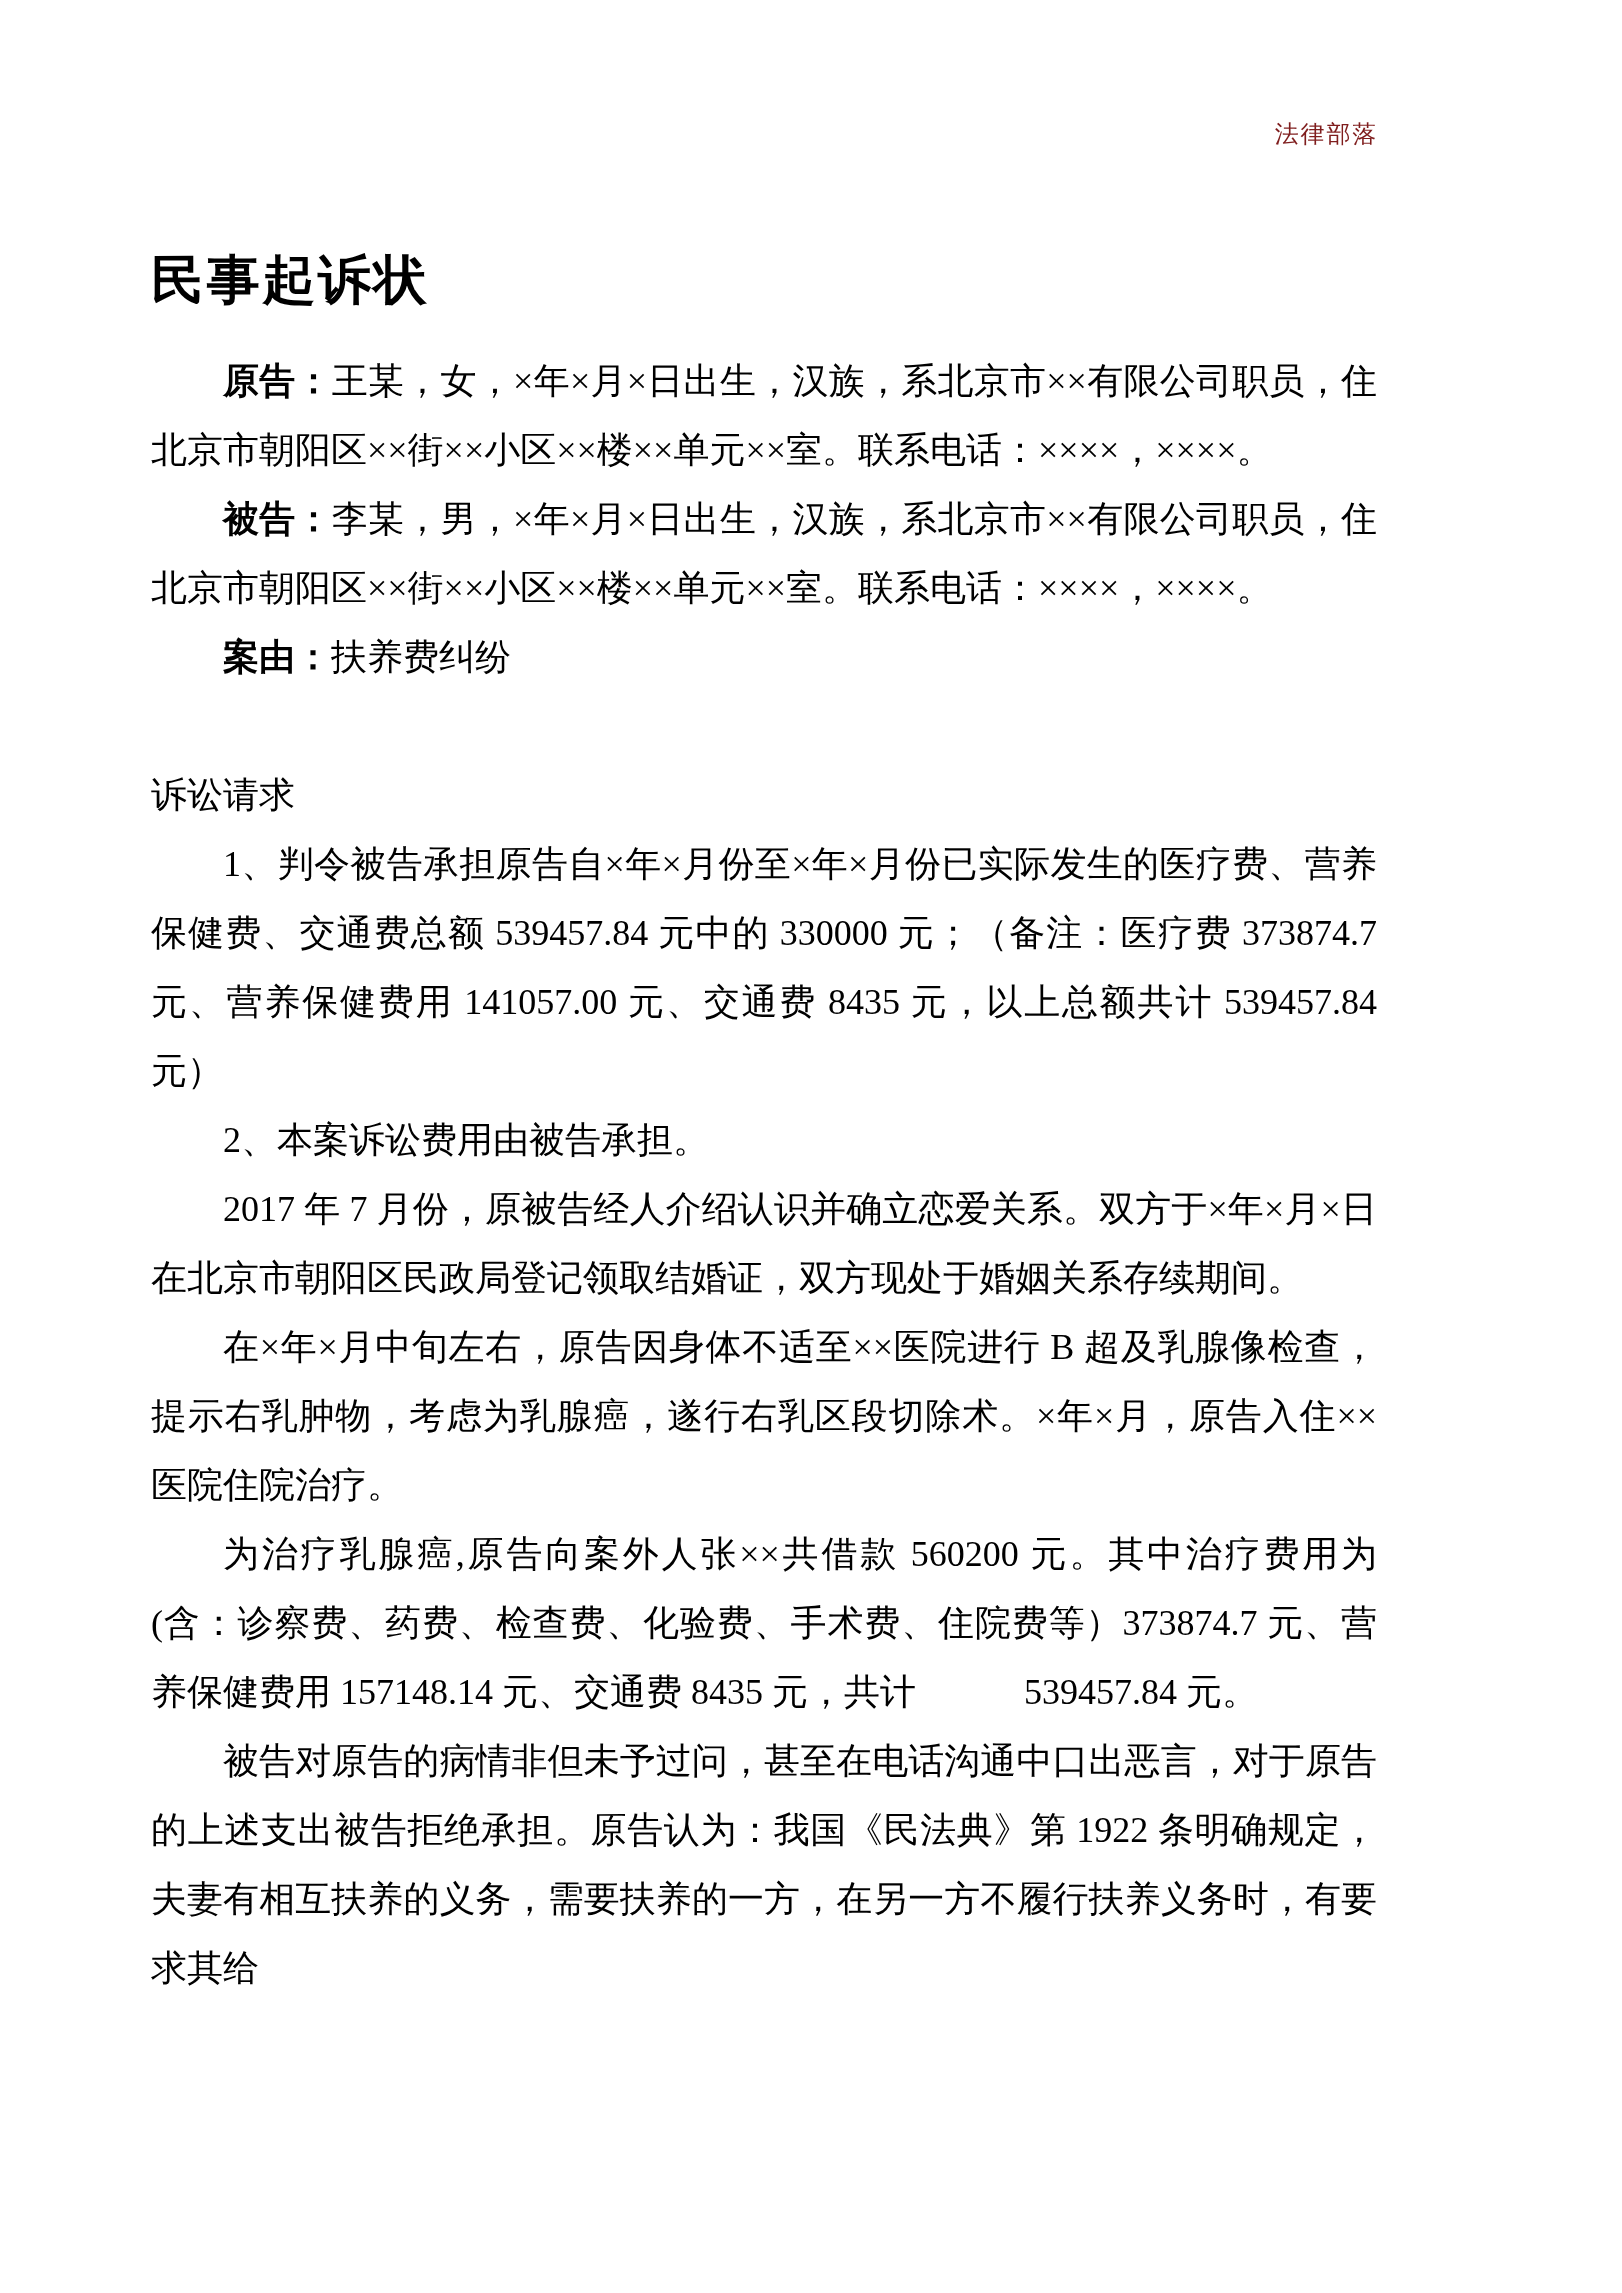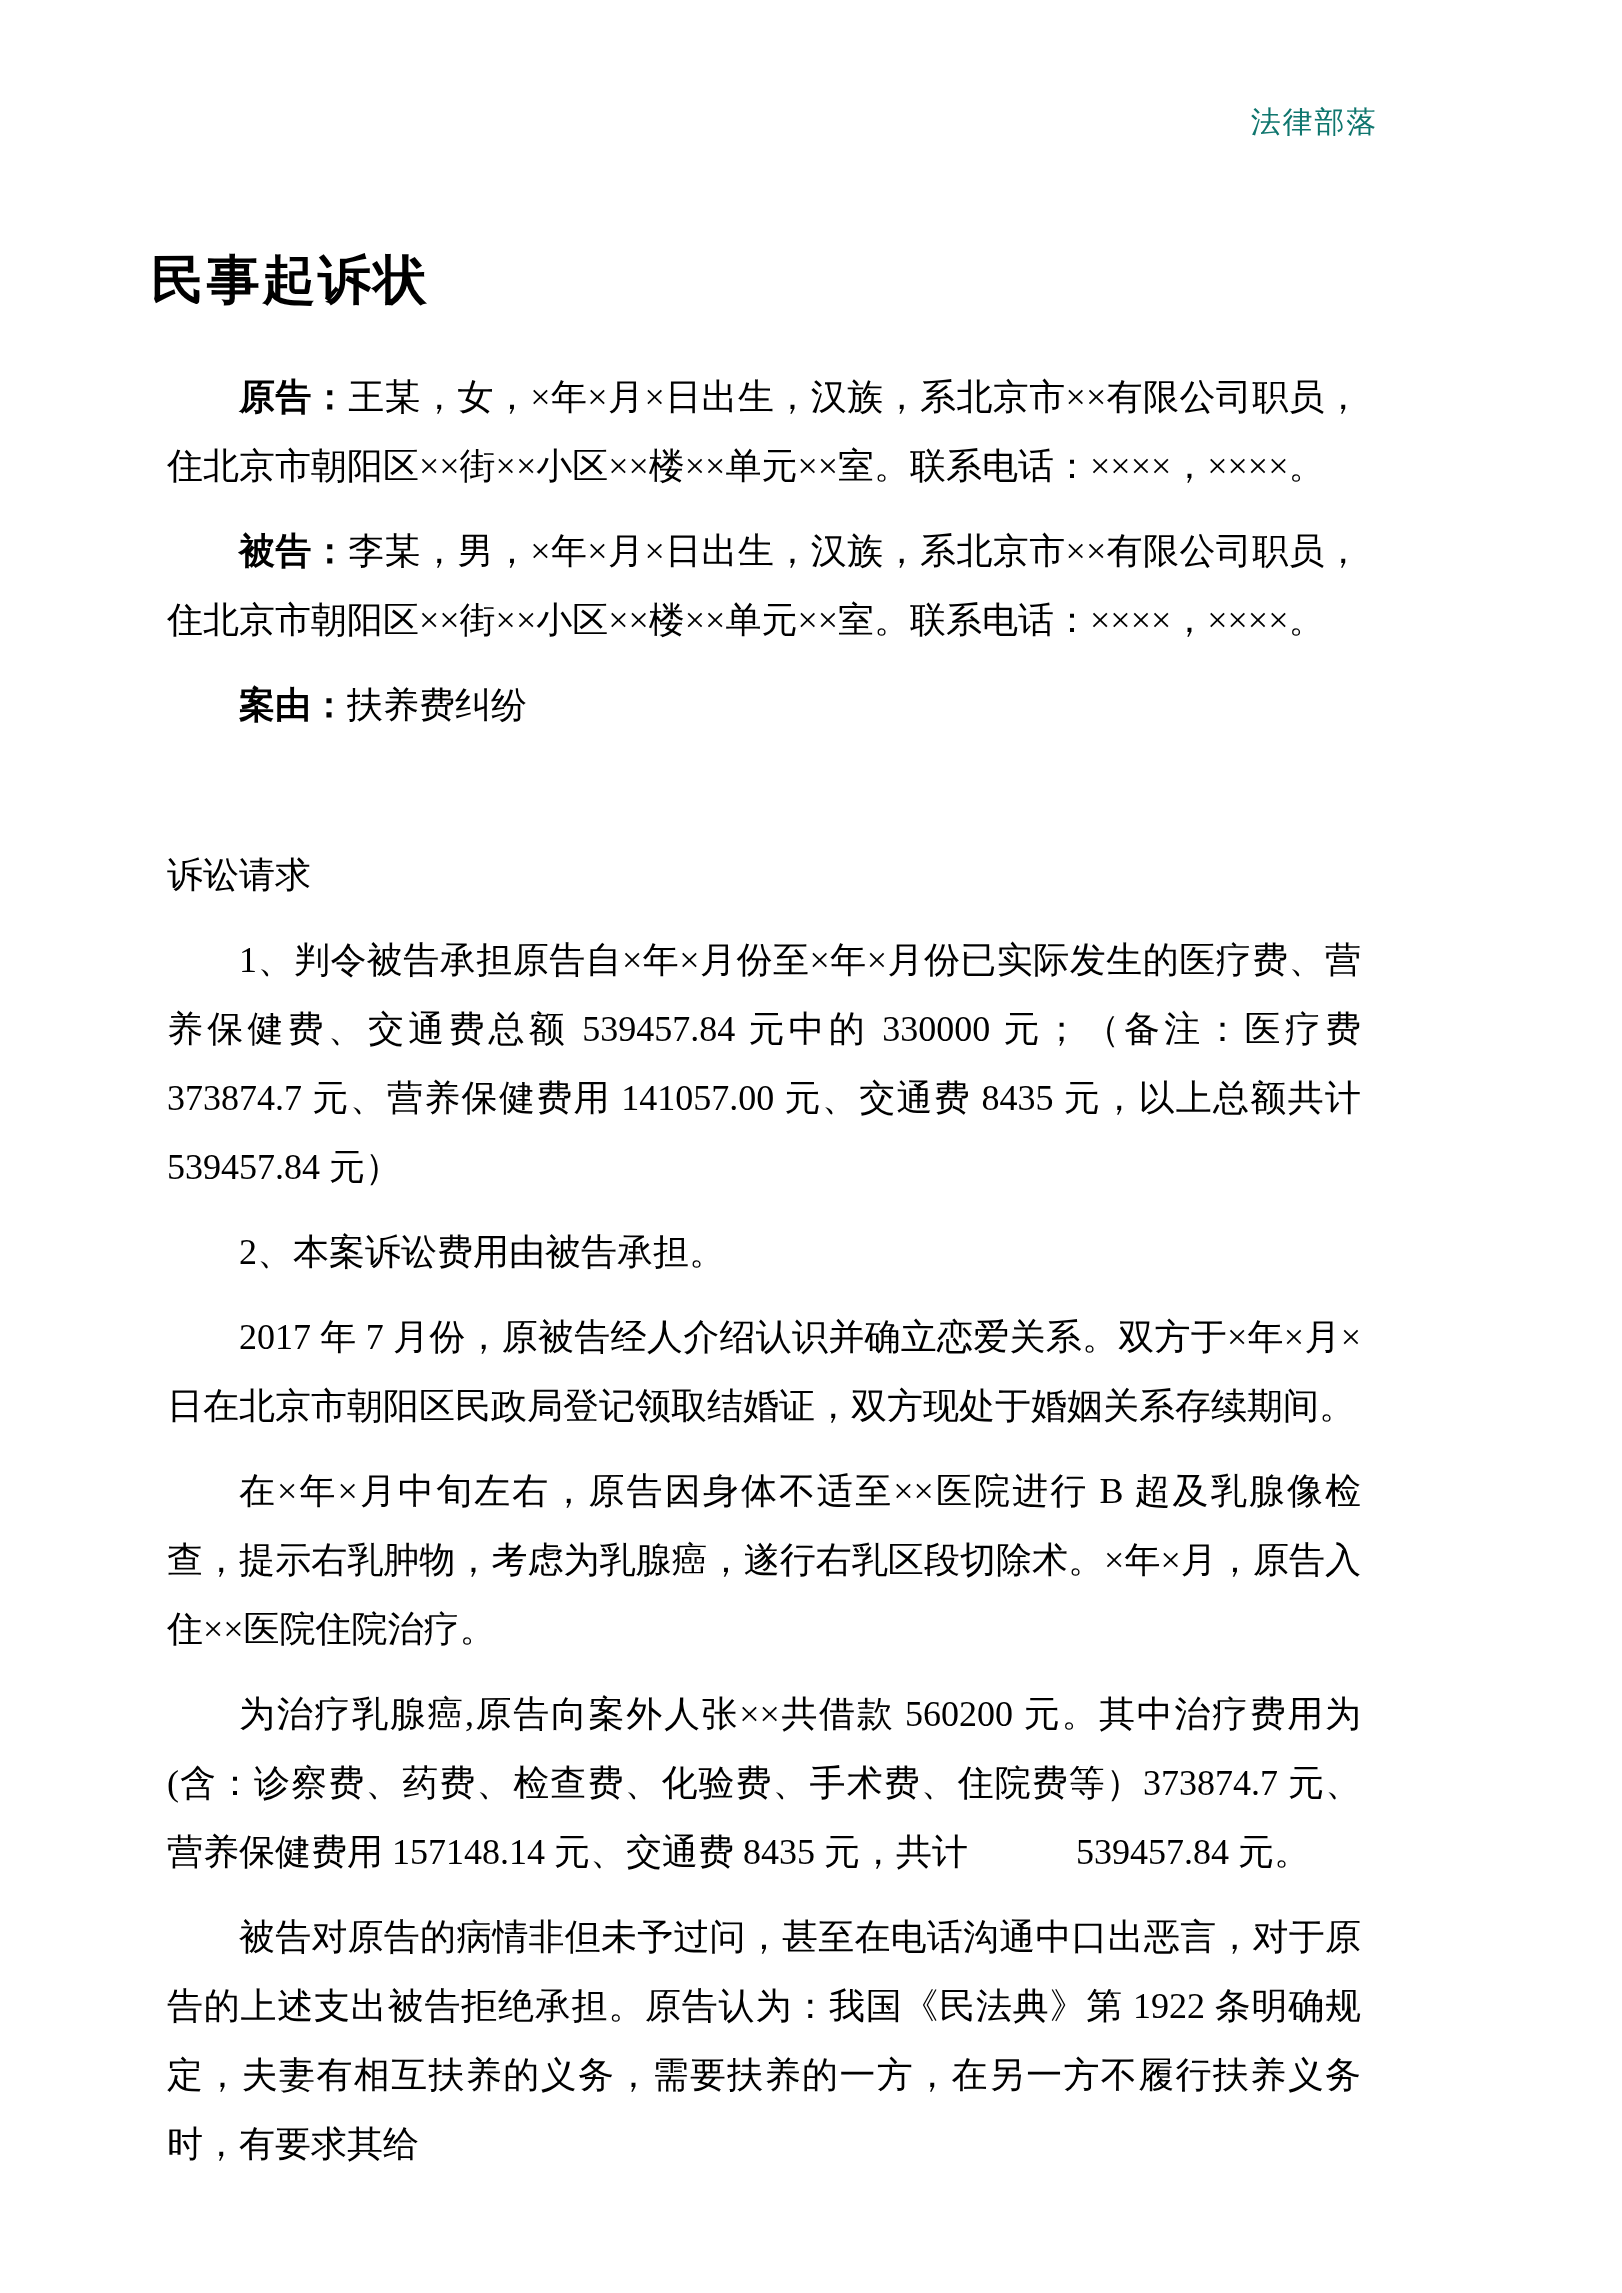--- a/index.html
+++ b/index.html
@@ -12,26 +12,26 @@
     width: 1623px;
     height: 2294px;
     margin: 0 auto;
     background: #ffffff;
     color: #000000;
     font-family: "Liberation Serif", "DejaVu Serif", serif;
     overflow: hidden;
   }
   .brand {
     position: absolute;
-    top: 104px;
+    top: 116px;
     right: 245px;
-    font-size: 30px;
+    font-size: 24px;
     line-height: 36px;
     letter-spacing: 1.8px;
-    color: #0f766e;
+    color: #7f1d1d;
   }
   .doc-title {
     position: absolute;
     top: 244px;
     left: 151px;
     width: 1226px;
     margin: 0;
     text-align: left;
     font-size: 53px;
     font-weight: bold;
@@ -42,21 +42,21 @@
     position: absolute;
     top: 347px;
     left: 151px;
     width: 1226px;
     font-size: 36px;
     line-height: 69px;
     text-align: justify;
   }
   .doc-body p,
   .doc-body h2 {
-    margin: 16px;
+    margin: 0;
     padding: 0;
     font-size: 36px;
     line-height: 69px;
   }
   .para {
     text-indent: 2em;
   }
   .section-heading {
     font-weight: normal;
     text-indent: 0;

